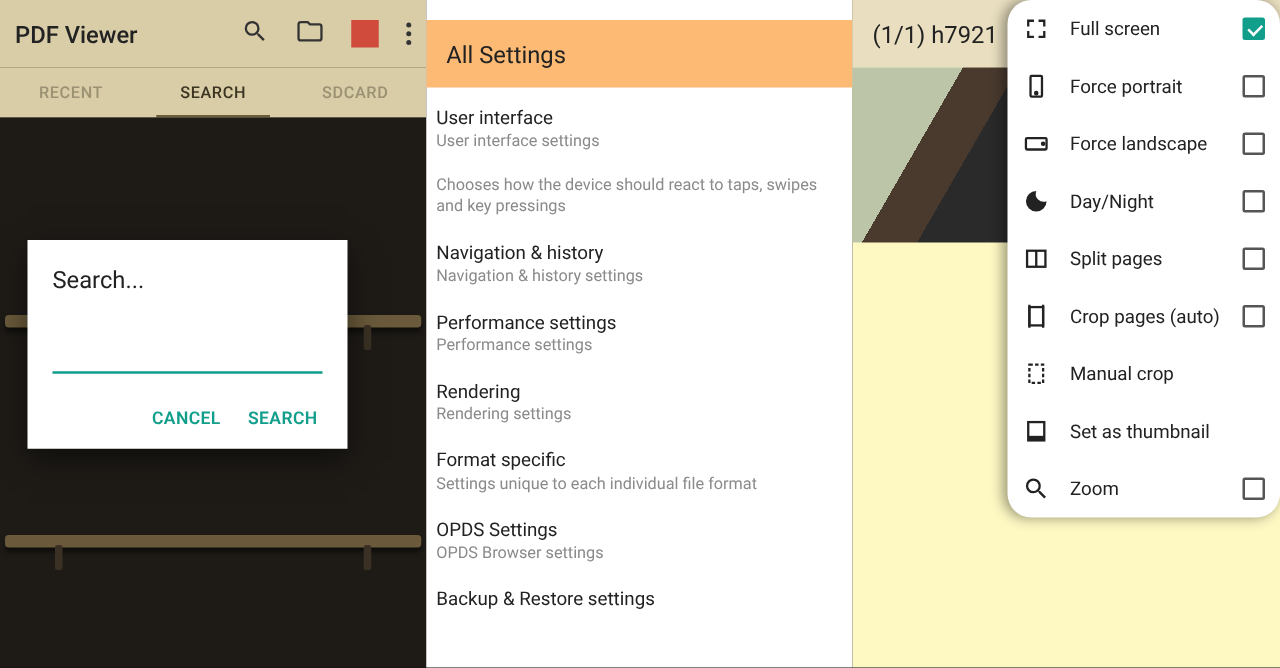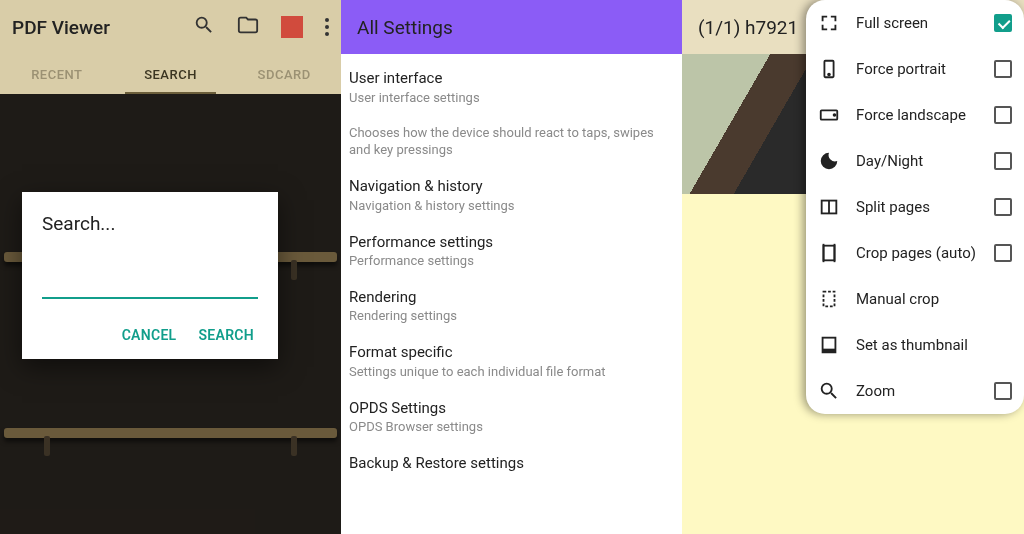--- a/index.html
+++ b/index.html
@@ -28,21 +28,21 @@
   .shelf::after { right: 40px; }
   .shelf.s1 { top: 158px; }
   .shelf.s2 { top: 334px; }
   .dialog { position: absolute; left: 22px; top: 192px; width: 256px; background: #ffffff; box-shadow: 0 8px 24px rgba(0,0,0,0.5); padding: 20px 20px 10px; }
   .dialog .dtitle { font-size: 19px; color: #222; margin-bottom: 40px; }
   .dialog .dinput { border: none; border-bottom: 2px solid #119e8b; height: 24px; margin-bottom: 22px; }
   .dialog .dactions { display: flex; justify-content: flex-end; gap: 22px; padding: 6px 4px; }
   .dialog .dbtn { color: #119e8b; font-size: 14px; font-weight: 600; letter-spacing: 0.3px; cursor: pointer; }
 
   
-  .appbar2 { height: 54px; background: #8b5cf6; display: flex; align-items: center; padding: 0 16px; font-size: 19px; color: #222; }
+  .appbar2 { height: 54px; background: #fdba74; display: flex; align-items: center; padding: 0 16px; font-size: 19px; color: #222; margin-top: 16px; }
   .settings-list { padding: 6px 0; }
   .setrow { padding: 9px 8px; }
   .setrow .st { font-size: 15px; color: #222; line-height: 1.3; }
   .setrow .sd { font-size: 13px; color: #8a8a8a; line-height: 1.3; margin-top: 1px; }
 
   
   .appbar3 { height: 54px; background: #e9dfc0; display: flex; align-items: center; padding: 0 16px; font-size: 19px; color: #222; }
   .photo { position: absolute; top: 54px; left: 0; width: 140px; height: 140px; background: linear-gradient(120deg,#bcc5a8 0 40%, #4a3a2e 40% 60%, #2a2a2a 60%); }
   .menu3 { position: absolute; top: 0; right: 0; width: 218px; background: #fff; box-shadow: -3px 0 10px rgba(0,0,0,0.4); border-radius: 19px; }
   .menurow { display: flex; align-items: center; height: 46px; padding: 0 12px; gap: 16px; }

